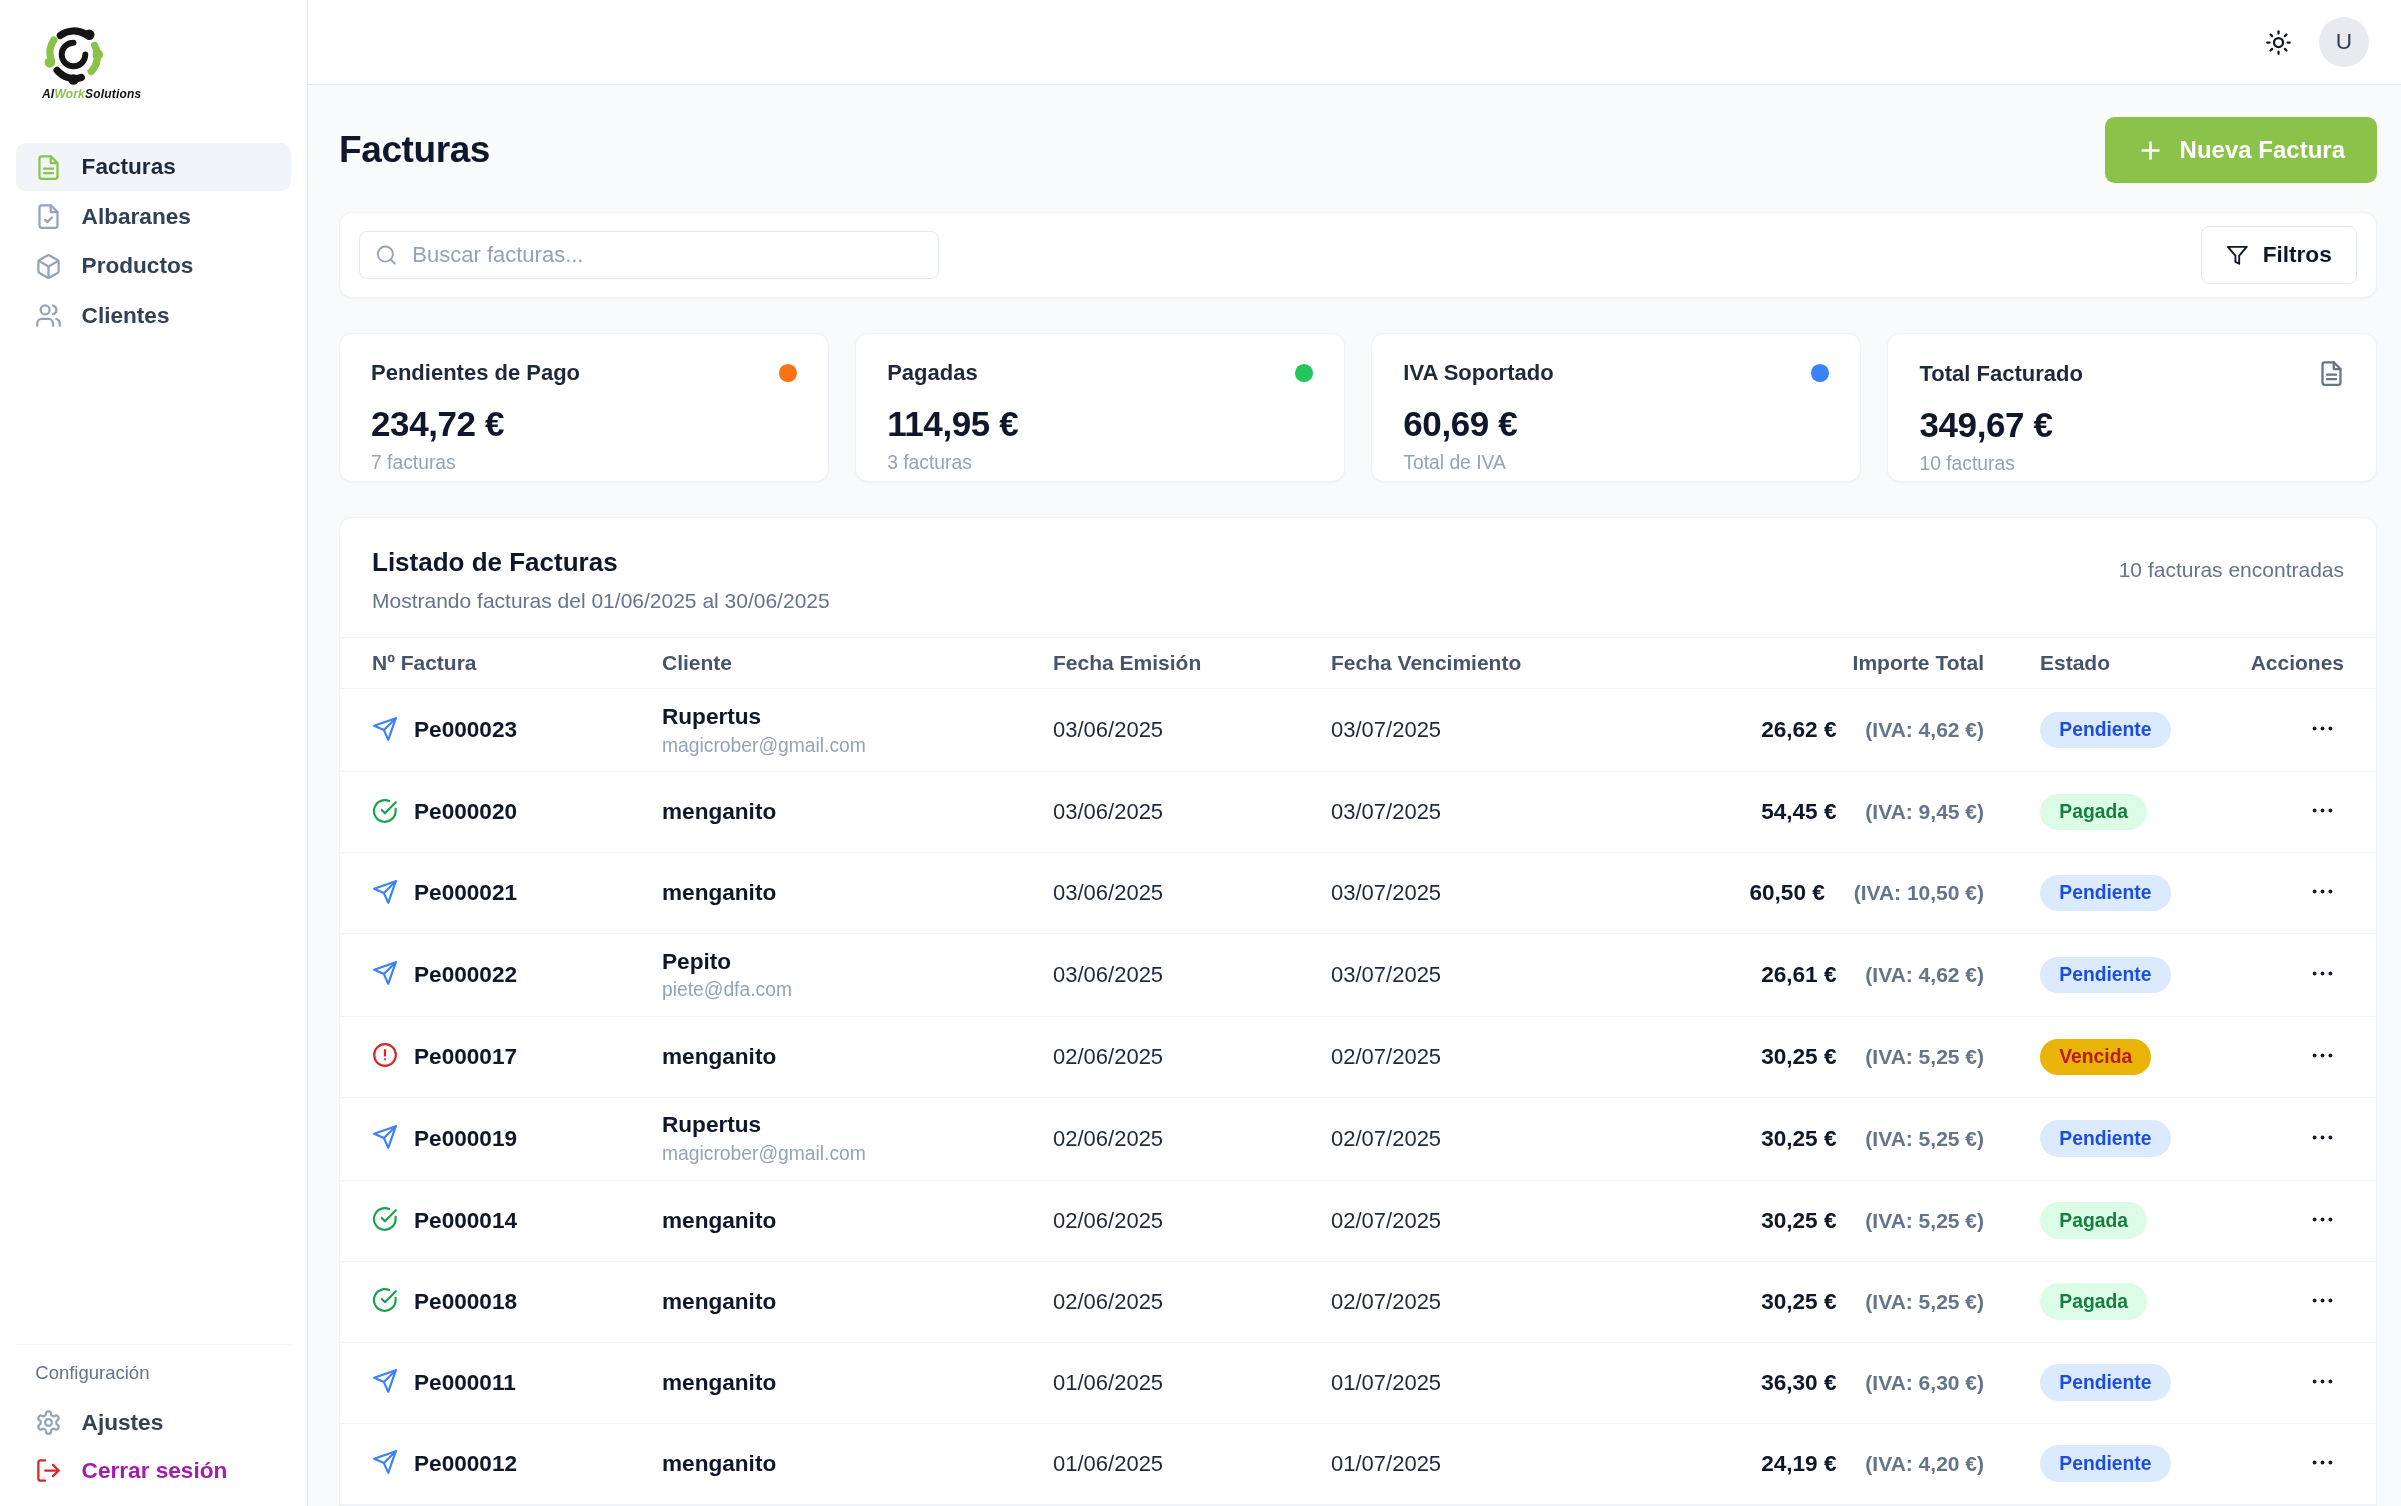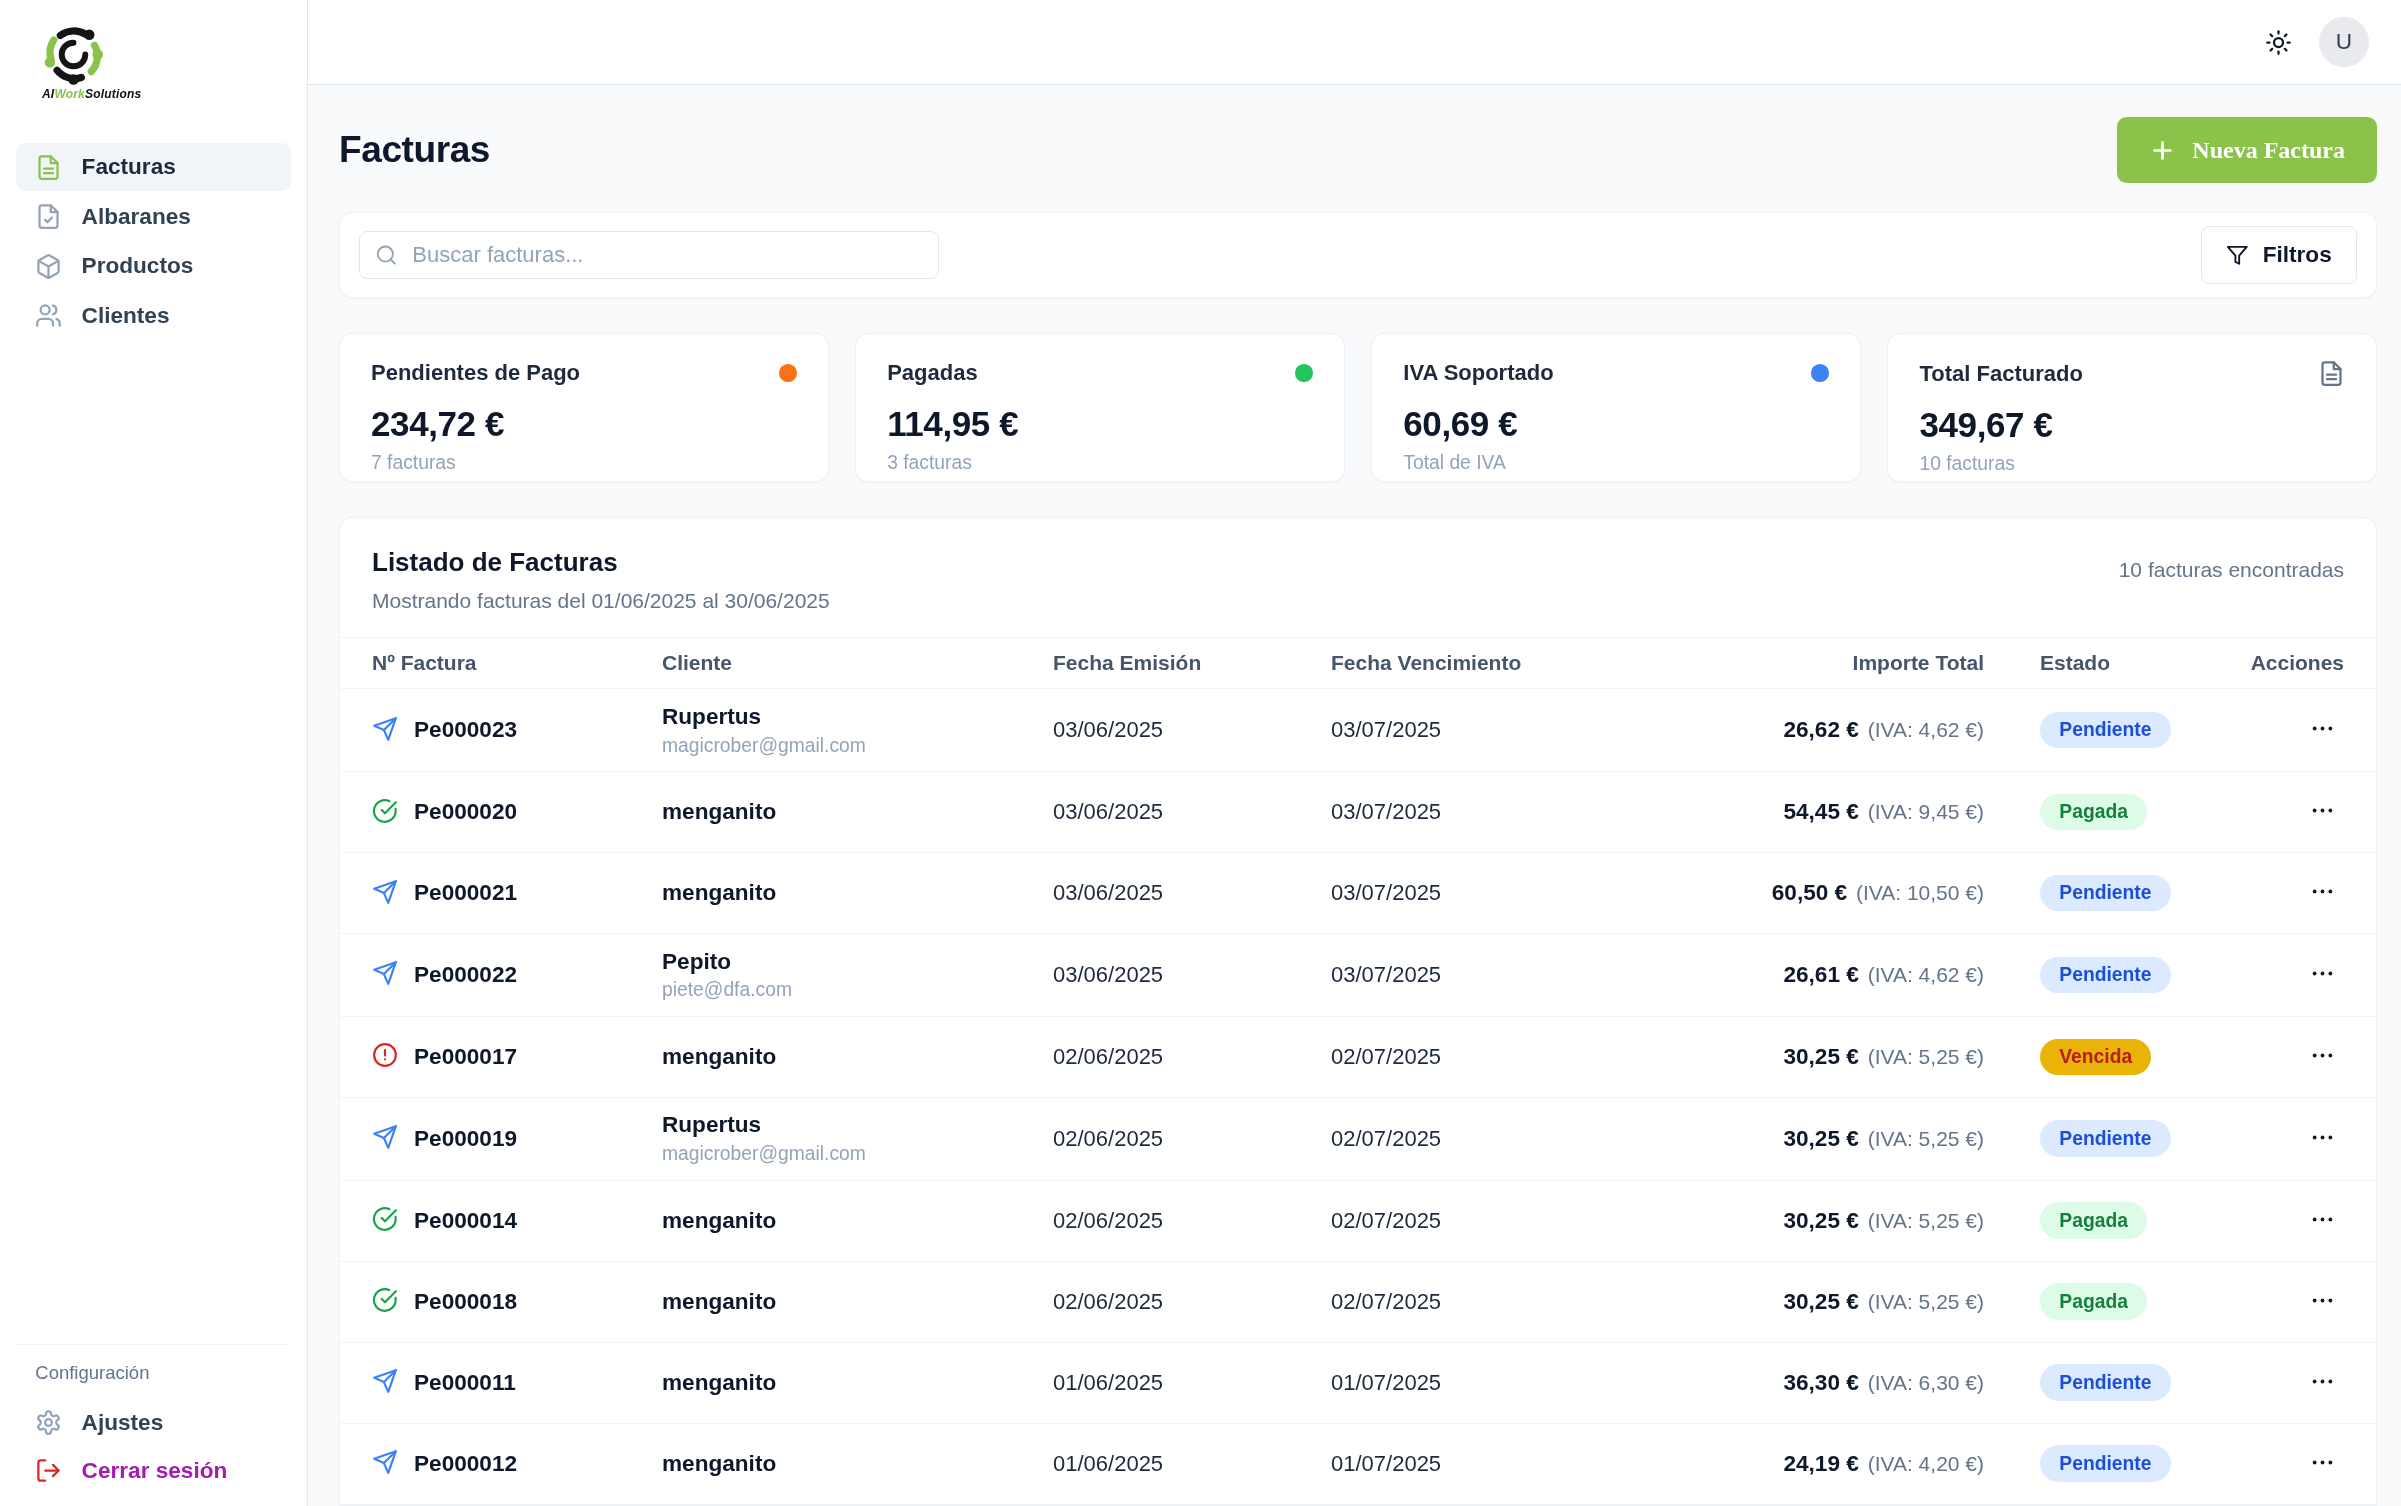--- a/index.html
+++ b/index.html
@@ -37,21 +37,21 @@
   .theme-toggle svg { width:27px; height:27px; stroke:#0f172a; }
   .avatar { width:50px; height:50px; border-radius:50%; background:#e8eaee; color:#334155;
     display:flex; align-items:center; justify-content:center; font-size:22.6px; cursor:pointer; border:none; }
 
   .content { flex:1; padding:32px 24px 0 31px; overflow:hidden; }
 
   .page-head { display:flex; align-items:center; justify-content:space-between; margin-bottom:29px; }
   .page-title { font-size:37px; font-weight:800; letter-spacing:-0.4px; color:#0f172a; }
   .btn-new { display:flex; align-items:center; gap:16px; background:#8BC34A; color:#fff;
     border:none; border-radius:9.7px; height:66px; padding:0 32px; font-size:24px; font-weight:600; cursor:pointer;
-    font-family:Liberation Serif, serif; }
+    font-family:Liberation Sans, sans-serif; }
   .btn-new svg { width:27px; height:27px; stroke:#fff; }
 
   .search-card { background:#fff; border:0.8px solid #eef1f5; border-radius:13px;
     padding:13px 19.3px; display:flex; align-items:center; justify-content:space-between;
     box-shadow:0 0.8px 1.6px rgba(15,23,42,.04); }
   .search-box { position:relative; width:580px; }
   .search-box svg { position:absolute; left:16px; top:50%; transform:translateY(-50%);
     width:22.6px; height:22.6px; stroke:#94a3b8; }
   .search-input { width:100%; height:48px; border:0.8px solid #e2e8f0; border-radius:8px;
     padding:0 16px 0 52px; font-size:22px; color:#0f172a; outline:none; font-family:inherit; background:#fff; }
@@ -93,21 +93,21 @@
   .c-num svg { width:26px; height:26px; flex:none; }
   .row-icon.sent svg { stroke:#3b82f6; }
   .row-icon.paid svg { stroke:#16a34a; }
   .row-icon.overdue svg { stroke:#dc2626; }
   .inv-num { font-size:22.6px; font-weight:600; color:#0f172a; }
   .client-name { font-size:22.6px; font-weight:700; color:#0f172a; }
   .client-email { font-size:19.3px; color:#94a3b8; margin-top:4.8px; }
   .c-date { font-size:22px; color:#1e293b; }
   .c-amount { text-align:right; white-space:nowrap; }
   .amount { font-size:22.6px; font-weight:700; color:#0f172a; }
-  .iva { font-size:21px; color:#64748b; margin-left:3px; }
+  .iva { font-size:21px; color:#64748b; margin-left:23px;font-weight:bold; }
   .c-status { padding-left:56px; }
   .badge { display:inline-block; font-size:19.3px; font-weight:600; border-radius:805px; padding:7.3px 19.3px; }
   .badge.pending { background:#dbeafe; color:#1d4ed8; }
   .badge.paid { background:#dcfce7; color:#15803d; }
   .badge.overdue { background:#eab308; color:#b91c1c; }
   .c-actions { text-align:right; }
   .dots-btn { background:none; border:none; cursor:pointer; padding:4.8px 8px; }
   .dots-btn svg { width:27px; height:27px; fill:#0f172a; }
 </style>
 </head>

